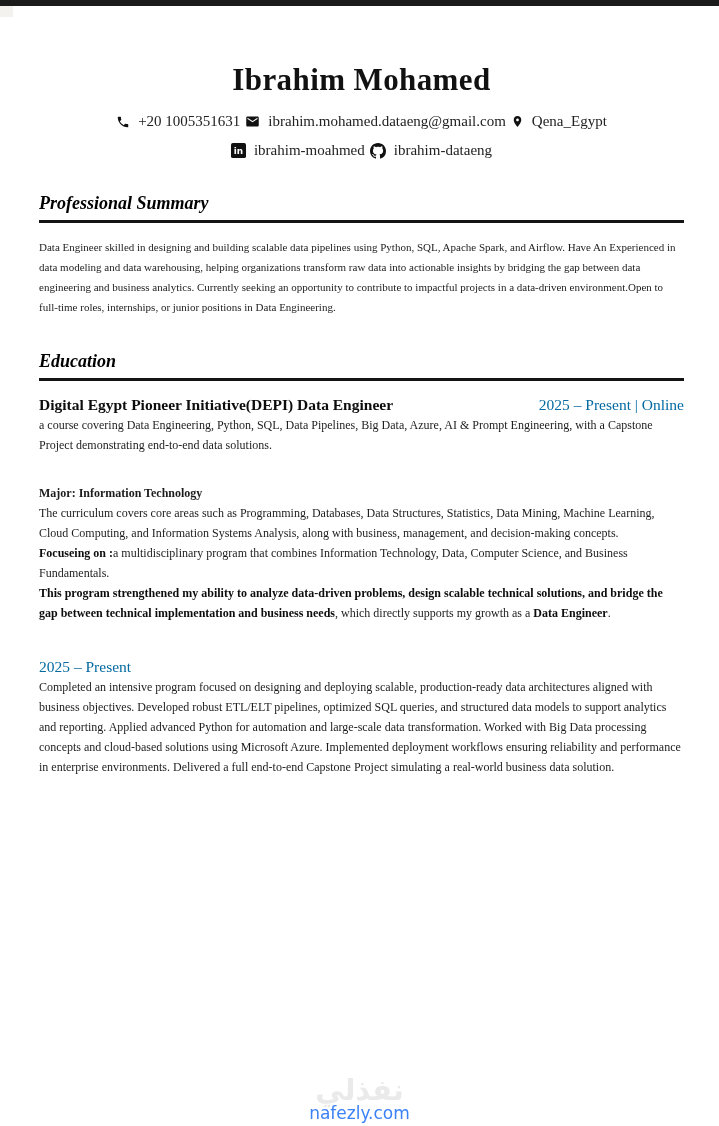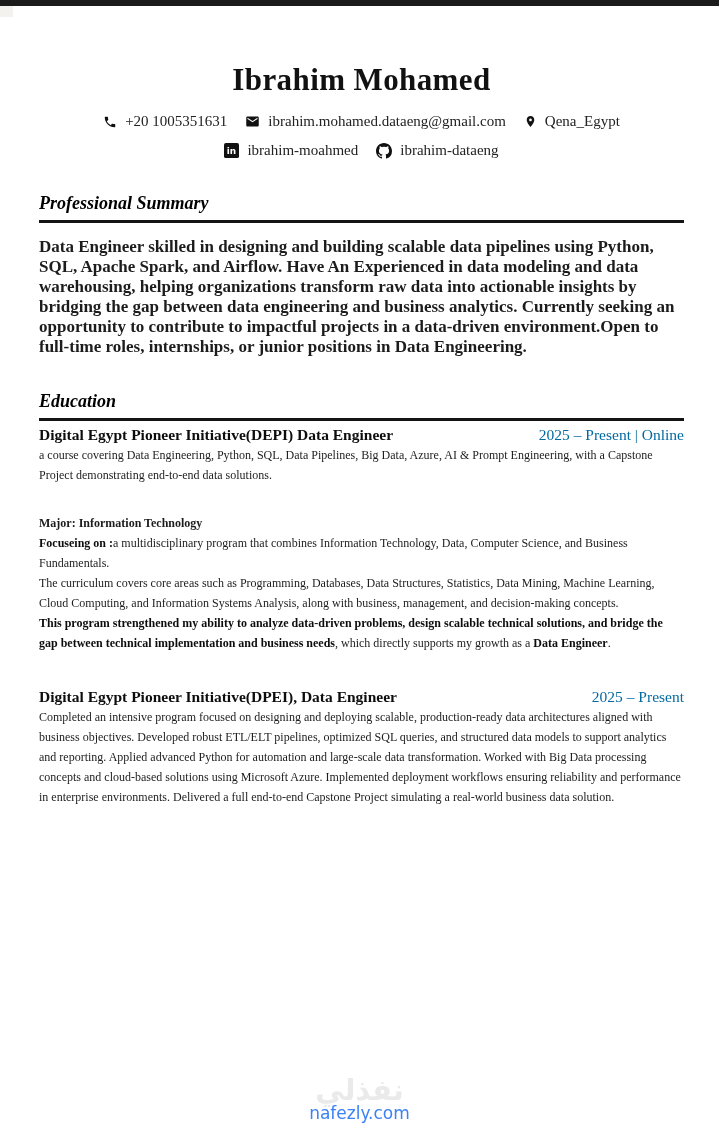--- a/index.html
+++ b/index.html
@@ -6,30 +6,30 @@
   html,body { background:#ffffff; }
   body { width:719px; height:1126px; font-family:"Liberation Serif", serif; color:#1c1c1c; }
   .page { position:relative; width:719px; height:1126px; background:#ffffff; overflow:hidden; }
   .topbar { position:absolute; top:0; left:0; width:719px; height:6px; background:#1b1b1b; }
   .corner-artifact { position:absolute; top:6px; left:0; width:13px; height:11px; background:#f4f2ef; }
   .content { padding:0 35px 0 39px; }
 
   header { padding-top:62px; text-align:center; }
   h1 { font-size:31px; line-height:36px; font-weight:700; color:#111; letter-spacing:0.4px; }
 
-  .contact-row { display:flex; justify-content:center; align-items:center; margin-top:15px; gap:18px; font-size:15px; color:#222; }
+  .contact-row { display:flex; justify-content:center; align-items:center; margin-top:15px; gap:5px; font-size:15px; color:#222; }
   .contact-row.second { margin-top:12px; }
   .contact-item { display:flex; align-items:center; gap:8px; }
   .contact-item svg { display:block; }
 
   .section { margin-top:34px; }
   .section h2 { font-size:18px; line-height:20px; font-weight:700; color:#000; padding-bottom:7px; border-bottom:3px solid #141414;font-style:italic; }
-  .para { margin-top:14px; font-size:17px; line-height:20px; color:#1c1c1c;font-weight:bold; }
+  .para { margin-top:14px; font-size:11px; line-height:20px; color:#1c1c1c; }
 
-  .entry { margin-top:4px; }
+  .entry { margin-top:14px; }
   .entry.gap { margin-top:28px; }
   .entry-head { display:flex; justify-content:space-between; align-items:flex-start; font-size:15.5px; line-height:20px; }
   .entry-title { font-weight:700; color:#0d0d0d; padding-right:22px; max-width:430px; }
   .entry-meta { white-space:nowrap; color:#0369a1; }
   .entry p { font-size:12px; line-height:20px; color:#1c1c1c; }
   .b { font-weight:700; color:#0d0d0d; }
 
   .watermark { position:absolute; left:0; right:0; bottom:4px; text-align:center; font-family:"DejaVu Sans", sans-serif; }
   .wm-arabic { font-size:29px; font-weight:700; line-height:30px; color:#eaeaea; direction:rtl; }
   .wm-url { font-size:17px; line-height:18px; color:#3b82f6; margin-top:-1px; }
@@ -104,31 +104,30 @@
       <div class="entry">
         <div class="entry-head">
           <span class="entry-title">Digital Egypt Pioneer Initiative(DEPI) Data Engineer</span>
           <span class="entry-meta">2025 – Present  |  Online</span>
         </div>
         <p>a course covering Data Engineering, Python, SQL, Data Pipelines, Big Data, Azure, AI &amp; Prompt Engineering, with a Capstone Project demonstrating end-to-end data solutions.</p>
       </div>
 
       <div class="entry gap">
         <p class="b">Major: Information Technology</p>
+        <p>The curriculum covers core areas such as Programming, Databases, Data Structures, Statistics, Data Mining, Machine Learning, Cloud Computing, and Information Systems Analysis, along with business, management, and decision-making concepts.</p>
         <p><span class="b">Focuseing on :</span><span>a multidisciplinary program that combines Information Technology, Data, Computer Science, and Business Fundamentals.</span></p>
-        <p>The curriculum covers core areas such as Programming, Databases, Data Structures, Statistics, Data Mining, Machine Learning, Cloud Computing, and Information Systems Analysis, along with business, management, and decision-making concepts.</p>
         <p><span class="b">This program strengthened my ability to analyze data-driven problems, design scalable technical solutions, and bridge the gap between technical implementation and business needs</span><span>, which directly supports my growth as a </span><span class="b">Data Engineer</span><span>.</span></p>
       </div>
     </section>
 
     <section class="section">
 
       <div class="entry">
         <div class="entry-head">
-          <span class="entry-title">Digital Egypt Pioneer Initiative(DPEI), Data Engineer</span>
           <span class="entry-meta">2025 – Present</span>
         </div>
         <p>Completed an intensive program focused on designing and deploying scalable, production-ready data architectures aligned with business objectives. Developed robust ETL/ELT pipelines, optimized SQL queries, and structured data models to support analytics and reporting. Applied advanced Python for automation and large-scale data transformation. Worked with Big Data processing concepts and cloud-based solutions using Microsoft Azure. Implemented deployment workflows ensuring reliability and performance in enterprise environments. Delivered a full end-to-end Capstone Project simulating a real-world business data solution.</p>
       </div>
     </section>
   </div>
 
   <div class="watermark">
     <div class="wm-arabic">نفذلي</div>
     <div class="wm-url">nafezly.com</div>

